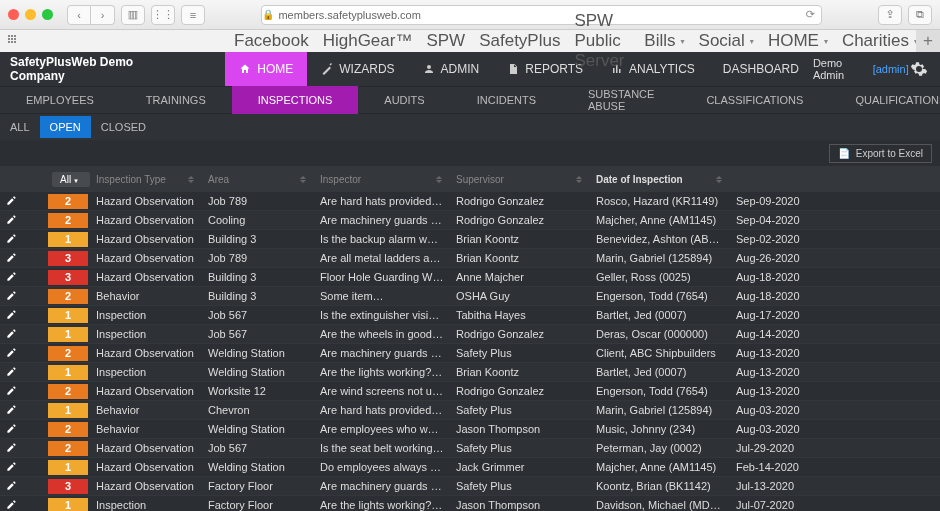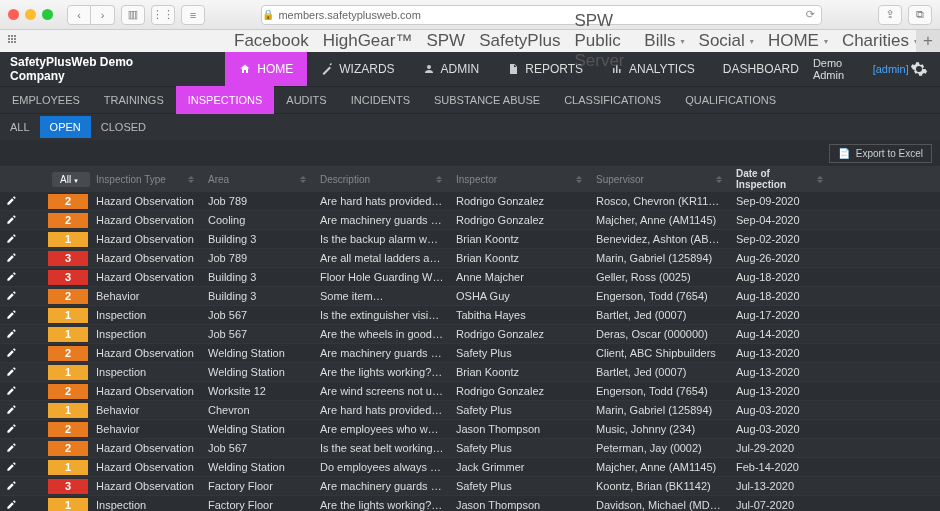--- a/index.html
+++ b/index.html
@@ -33,22 +33,22 @@
   .nav-items{display:flex; margin-left:40px;}
   .nav-item{padding:0 14px; height:34px; display:flex; align-items:center; gap:6px; cursor:pointer; color:#ddd;}
   .nav-item.active{background:#d946ef; color:#fff;}
   .nav-icon{width:12px;height:12px;}
   .spacer{flex:1;}
   .admin-user{font-size:11px; color:#ddd; display:flex; align-items:center; }
   .admin-user .role{color:#4aa3ff;}
   .gear{width:22px;height:22px; display:flex; align-items:center; justify-content:center; font-size:16px; color:#ddd; cursor:pointer;}
   
   .subnav{height:28px; background:#2f3338; display:flex; align-items:center; font-size:11px; border-top:1px solid #25282c; border-bottom:1px solid #25282c;}
-  .subnav .tab{padding:0 12px; height:28px; display:flex; align-items:center; color:#bbb; cursor:pointer;}
-  .subnav .tab.active{background:#d946ef; color:#fff;}
+  .subnav .tab{padding:0 26px; height:28px; display:flex; align-items:center; color:#bbb; cursor:pointer;}
+  .subnav .tab.active{background:#a21caf; color:#fff;}
   
   .filterrow{height:26px; background:#2f3338; display:flex; align-items:center; font-size:11px;}
   .filterrow .fbtn{padding:0 10px; height:22px; display:flex; align-items:center; color:#bbb; cursor:pointer; margin:2px 0;}
   .filterrow .fbtn.active{background:#1676d4; color:#fff;}
   
   .list-toolbar{height:26px; display:flex; align-items:center; justify-content:flex-end; padding:0 8px; background:#2b2e33;}
   .export{border:1px solid #555; padding:3px 8px; font-size:10px; color:#ccc; display:flex; align-items:center; gap:5px; cursor:pointer;}
   
   .table{display:block;}
   .thead, .trow{display:grid; grid-template-columns: 28px 18px 44px 112px 112px 136px 140px 140px 100px 86px 6px; align-items:center; height:19px;}
@@ -218,27 +218,20 @@
         </span>
       </div>
     <div class="th">
         <span>Area</span>
         <span class="sorter">
           <i class="up"></i>
           <i class="down"></i>
         </span>
       </div>
     <div class="th">
-        <span>Description</span>
-        <span class="sorter">
-          <i class="up"></i>
-          <i class="down"></i>
-        </span>
-      </div>
-    <div class="th">
         <span>Inspector</span>
         <span class="sorter">
           <i class="up"></i>
           <i class="down"></i>
         </span>
       </div>
     <div class="th">
         <span>Supervisor</span>
         <span class="sorter">
           <i class="up"></i>
@@ -260,21 +253,21 @@
             <path d="M3 17.25V21h3.75L17 10.75l-3.75-3.75L3 17.25zM20.7 7.04a1 1 0 000-1.41l-2.34-2.34a1 1 0 00-1.41 0l-1.83 1.83 3.75 3.75 1.83-1.83z"></path>
           </svg></div>
         <div class="td"></div>
         <div class="td sev">
           <div class="sev-box sev-2">2</div>
         </div>
         <div class="td">Hazard Observation</div>
         <div class="td">Job 789</div>
         <div class="td">Are hard hats provided and worn w…</div>
         <div class="td">Rodrigo Gonzalez</div>
-        <div class="td">Rosco, Chevron (KR1149)</div>
+        <div class="td">Rosco, Hazard (KR1149)</div>
         <div class="td">Sep-09-2020</div>
         <div class="td"></div>
         <div class="td"></div>
       </div>
       <div class="trow">
         <div class="td edit"><svg class="pencil" viewBox="0 0 24 24" fill="#fff">
             <path d="M3 17.25V21h3.75L17 10.75l-3.75-3.75L3 17.25zM20.7 7.04a1 1 0 000-1.41l-2.34-2.34a1 1 0 00-1.41 0l-1.83 1.83 3.75 3.75 1.83-1.83z"></path>
           </svg></div>
         <div class="td"></div>
         <div class="td sev">

